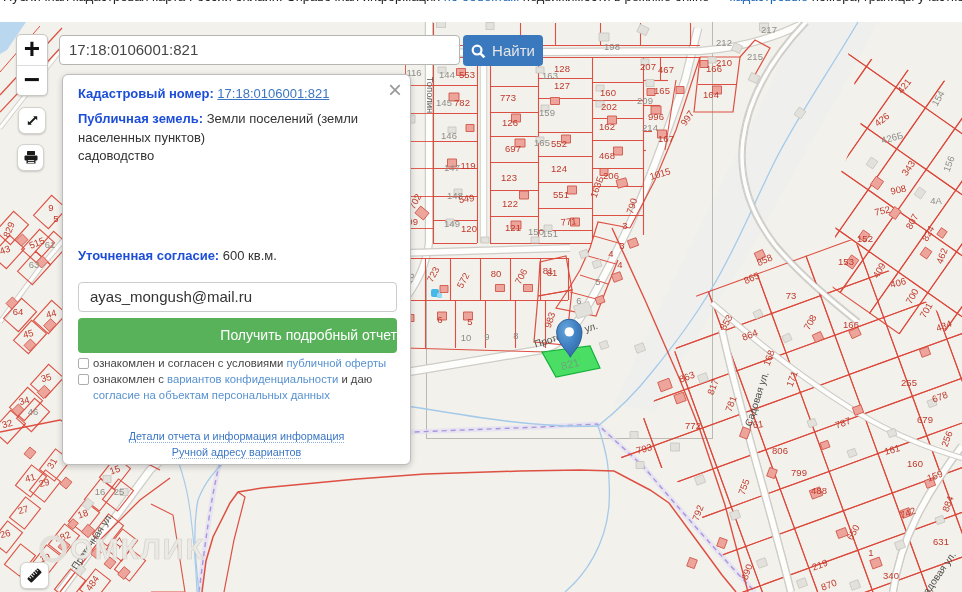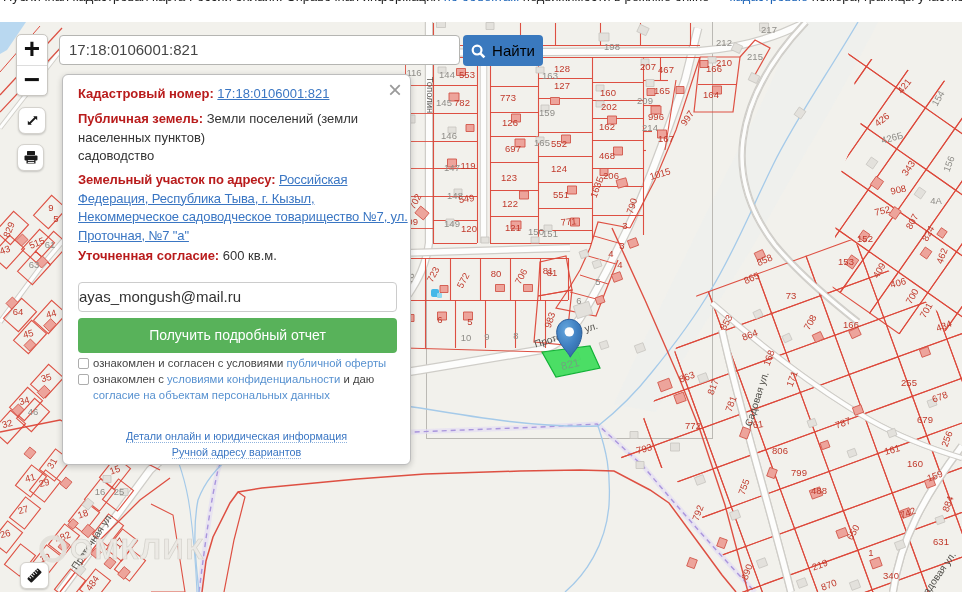--- a/index.html
+++ b/index.html
@@ -6,28 +6,28 @@
 .topsliver{position:absolute;top:-10px;left:3px;width:960px;font-size:13px;line-height:13px;color:#222;white-space:nowrap}
 .topsliver .b{color:#1e65b8}
 .zoomgrp{position:absolute;left:16px;top:34px;width:32px;height:62px;background:#fff;border:1px solid #c9c7c2;border-radius:5px;box-shadow:0 1px 2px rgba(0,0,0,0.15)}
 .zbtn{width:100%;height:30px;text-align:center;font-size:28px;font-weight:bold;color:#111;line-height:27px}
 .zdiv{height:1px;background:#ddd}
 .sqbtn{position:absolute;background:#fff;border:1px solid #d4d2cd;border-radius:7px;box-shadow:0 1px 2px rgba(0,0,0,0.18);display:flex;align-items:center;justify-content:center}
 .fsbtn{left:18px;top:107px;width:28px;height:27px}
 .prbtn{left:17px;top:144px;width:27px;height:27px}
 .rulbtn{left:20px;top:562px;width:29px;height:27px;border-radius:6px}
 .searchbox{position:absolute;left:59px;top:35px;width:401px;height:30px;background:#fff;border:1px solid #b5b5b2;border-radius:4px;font-size:15px;color:#454545;line-height:28px;padding-left:9px}
-.findbtn{position:absolute;left:463px;top:35px;width:80px;height:31px;background:#3a79be;border-radius:4px;color:#000000;font-size:15px;text-align:center;line-height:31px}
+.findbtn{position:absolute;left:463px;top:35px;width:80px;height:31px;background:#3a79be;border-radius:4px;color:#e5e5e5;font-size:15px;text-align:center;line-height:31px}
 .panel{position:absolute;left:62px;top:74px;width:349px;height:391px;background:#fff;border:1px solid #bdbdbd;border-radius:6px;box-shadow:0 2px 6px rgba(0,0,0,0.2);font-size:13px;color:#333}
 .panel p{position:absolute;left:15px;width:337px;line-height:18.5px}
-.panel b{color:#b91c1c}
+.panel b{color:#1d4ed8}
 .lnk{color:#3a76c3;text-decoration:underline}
 .close{position:absolute;right:8px;top:4px;font-size:24px;color:#9a9a9a;line-height:22px}
-.email{position:absolute;left:15px;top:207px;width:319px;height:30px;border:1px solid #ccc;border-radius:4px;font-size:15px;color:#333;line-height:28px;padding-left:0}
-.greenbtn{position:absolute;left:15px;top:243px;width:319px;height:35px;background:#58b25a;border-radius:4px;color:#fff;font-size:14px;text-align:center;line-height:35px}
+.email{position:absolute;left:15px;top:207px;width:319px;height:30px;border:1px solid #ccc;border-radius:4px;font-size:15px;color:#333;line-height:28px;padding-left:11px}
+.greenbtn{position:absolute;left:15px;top:243px;width:319px;height:35px;background:#58b25a;border-radius:4px;color:#fff;font-size:14px;text-align:right;line-height:35px}
 .cbrow{position:absolute;left:15px;width:400px;font-size:11.3px;color:#444;line-height:16.2px;white-space:nowrap}
 .cb{display:inline-block;width:11px;height:11px;border:1px solid #adadad;border-radius:2px;background:#fff;vertical-align:-2px;margin-right:4px}
 .cbt{display:inline-block;vertical-align:top}
 .ind{display:inline-block}
 .lnk2{color:#5791d0}
 .plinks{position:absolute;left:0;width:100%;text-align:center}
 .lnk3{color:#3a76c3;border-bottom:1px dotted #8fb3de;font-size:10.8px}
 </style></head>
 <body>
 <div id="stage">
@@ -788,27 +788,26 @@
 <div class="searchbox">17:18:0106001:821</div>
 <div class="findbtn"><svg width="15" height="15" viewBox="0 0 15 15" style="margin-right:6px;vertical-align:-2.5px">
         <circle cx="6.1" cy="6.1" r="4.4" fill="none" stroke="#fff" stroke-width="2.2"></circle>
         <line x1="9.6" y1="9.6" x2="13.4" y2="13.4" stroke="#fff" stroke-width="2.6"></line>
       </svg>Найти</div>
 
 <div class="panel">
   <div class="close">×</div>
   <p style="top:10px"><b>Кадастровый номер:</b> <a class="lnk">17:18:0106001:821</a></p>
   <p style="top:35px"><b>Публичная земель:</b> Земли поселений (земли<br>населенных пунктов)<br>садоводство</p>
-  <p style="top:96px;letter-spacing:-0.12px"><b>Земельный участок по адресу:</b> <a class="lnk">Российская<br>Федерация, Республика Тыва, г. Кызыл,<br>Некоммерческое садоводческое товарищество №7, ул.<br>Проточная, №7 "а"</a></p>
   <p style="top:172px"><b>Уточненная согласие:</b> 600 кв.м.</p>
   <div class="email">ayas_mongush@mail.ru</div>
   <div class="greenbtn">Получить подробный отчет</div>
   <div class="cbrow" style="top:280px"><span class="cb"></span><span class="cbt">ознакомлен и согласен с условиями <span class="lnk2">публичной оферты</span></span></div>
-  <div class="cbrow" style="top:296px"><span class="cb"></span><span class="cbt">ознакомлен с <span class="lnk2">условиями конфиденциальности</span> и даю<br><span class="ind"><span class="lnk2">согласие на объектам персональных данных</span></span></span></div>
-  <div class="plinks" style="top:352.5px"><a class="lnk3">Детали онлайн и юридическая информация</a></div>
+  <div class="cbrow" style="top:296px"><span class="cb"></span><span class="cbt">ознакомлен с <span class="lnk2">вариантов конфиденциальности</span> и даю<br><span class="ind"><span class="lnk2">согласие на объектам персональных данных</span></span></span></div>
+  <div class="plinks" style="top:352.5px"><a class="lnk3">Детали отчета и информация информация</a></div>
   <div class="plinks" style="top:369px"><a class="lnk3">Ручной адресу вариантов</a></div>
 </div>
 
 <div class="sqbtn rulbtn">
       <svg width="17" height="17" viewBox="0 0 17 17">
         <g transform="rotate(-45 8.5 8.5)">
           <rect x="1" y="5.5" width="15" height="6" rx="1" fill="#1a1a1a"></rect>
           <g stroke="#fff" stroke-width="1">
             <line x1="4" y1="5.5" x2="4" y2="8"></line>
             <line x1="6.5" y1="5.5" x2="6.5" y2="9"></line>

